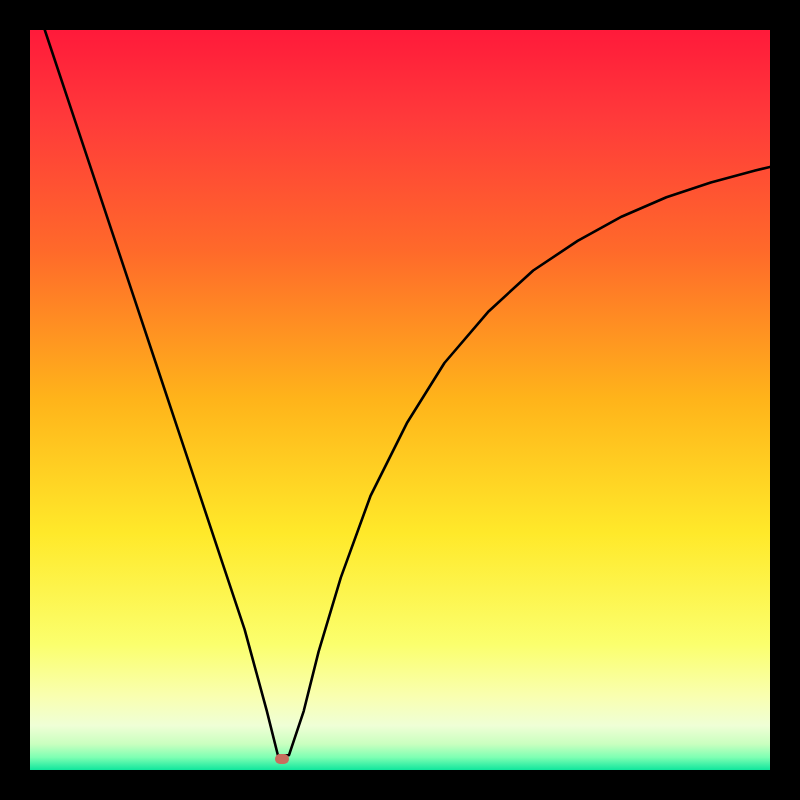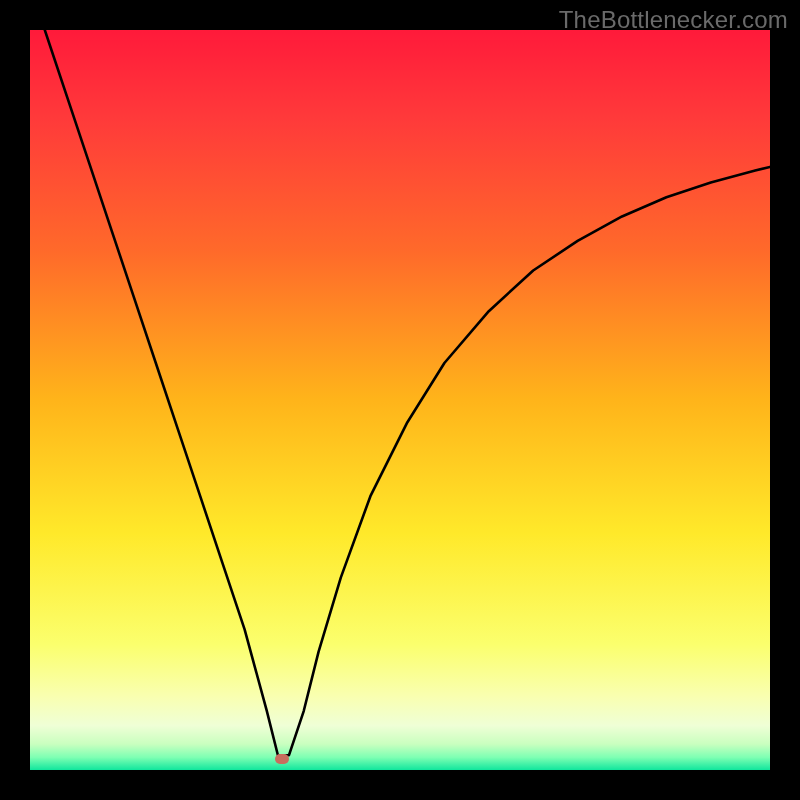--- a/index.html
+++ b/index.html
@@ -54,21 +54,20 @@
     background: #c76e5e;
     border-radius: 5px;
     transform: translate(-50%, -50%);
   }
 </style>
 </head>
 <body>
 
 <div class="frame">
 
-  <div class="watermark">TheBottlenecker.com</div>
 
   <div class="plot-area">
 
     <svg class="gradient" viewBox="0 0 740 740" preserveAspectRatio="none">
       <defs>
         <linearGradient id="bg-grad" x1="0" y1="0" x2="0" y2="1">
             <stop offset="0%" stop-color="#ff1a3a"></stop>
             <stop offset="12%" stop-color="#ff3a3a"></stop>
             <stop offset="30%" stop-color="#ff6a2a"></stop>
             <stop offset="50%" stop-color="#ffb41a"></stop>

